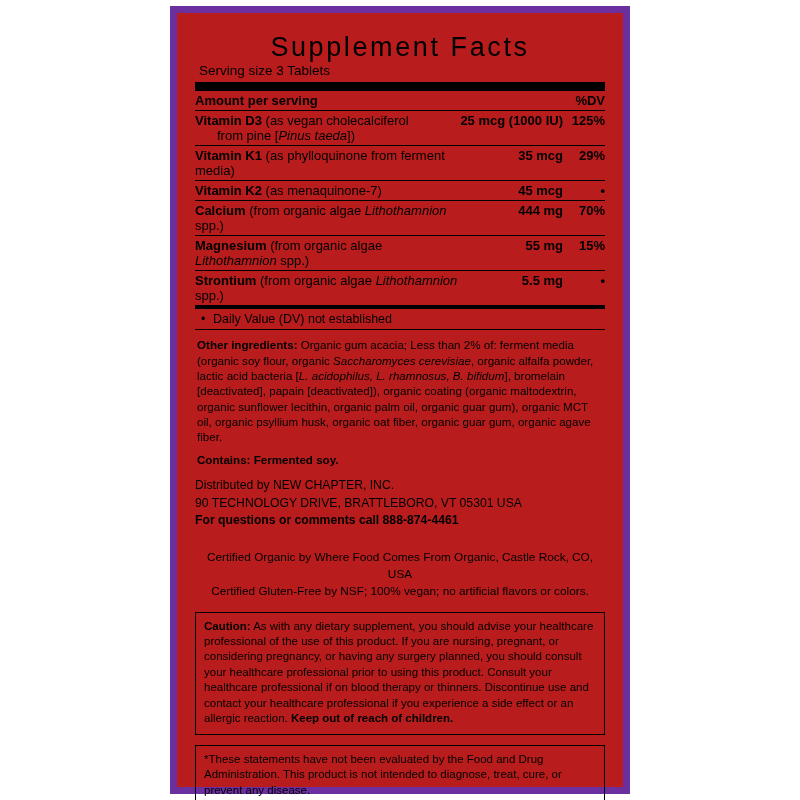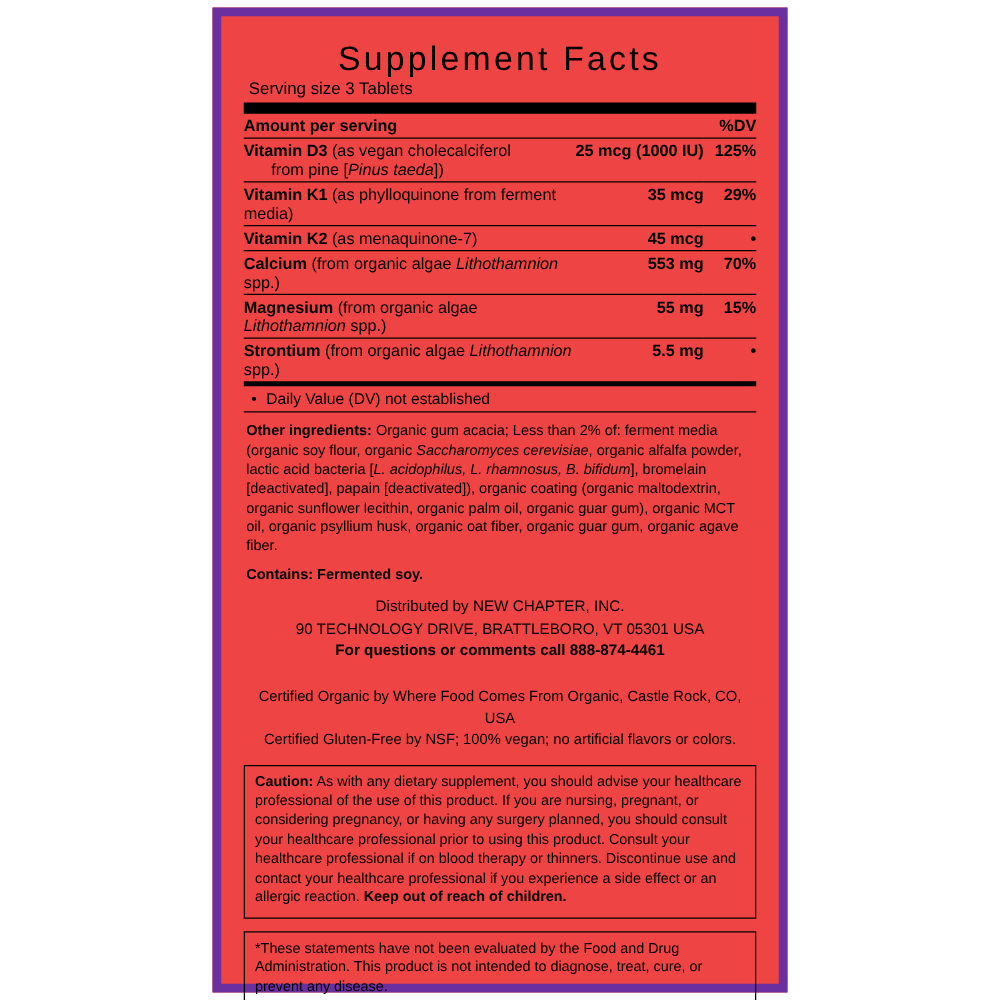--- a/index.html
+++ b/index.html
@@ -13,21 +13,21 @@
     position: relative;
     width: 800px; height: 800px;
     background: #ffffff;
     overflow: hidden;
   }
   .purple-frame {
     position: absolute;
     left: 170px; top: 6px;
     width: 460px; height: 788px;
     border: 7px solid #6b2fa0;
-    background: #ef4444;
+    background: #b91c1c;
   }
   .inner {
     position: absolute;
     left: 0; top: 0;
     width: 100%; height: 100%;
     padding: 10px 18px 8px 18px;
   }
   .title {
     font-size: 27px;
     letter-spacing: 2.6px;
@@ -76,21 +76,21 @@
     line-height: 1.32;
     color: #000;
     margin-top: 7px;
     padding: 0 2px;
     text-align: left;
   }
   .para b { font-weight: bold; text-align: right; }
   .contains { font-size: 11.6px; font-weight: bold; margin-top: 9px; padding-left: 2px; }
 
   .dist {
-    text-align: center;
+    text-align: left;
     font-size: 12.2px;
     line-height: 1.42;
     margin-top: 11px;
   }
   .dist .b { font-weight: bold; }
 
   .cert {
     text-align: center;
     font-size: 11.8px;
     line-height: 1.42;
@@ -156,21 +156,21 @@
               <span class="bold">Vitamin K2</span><span> (as menaquinone-7)</span>
             </td>
             <td class="amt bold">45 mcg</td>
             <td class="dv bold">•</td>
           </tr>
 
           <tr class="rowline">
             <td class="nm">
               <span class="bold">Calcium</span><span> (from organic algae </span><span class="ital">Lithothamnion</span><span> spp.)</span>
             </td>
-            <td class="amt bold">553 mg</td>
+            <td class="amt bold">444 mg</td>
             <td class="dv bold">70%</td>
           </tr>
 
           <tr class="rowline">
             <td class="nm">
               <span class="bold">Magnesium</span><span> (from organic algae </span><span class="ital">Lithothamnion</span><span> spp.)</span>
             </td>
             <td class="amt bold">55 mg</td>
             <td class="dv bold">15%</td>
           </tr>

